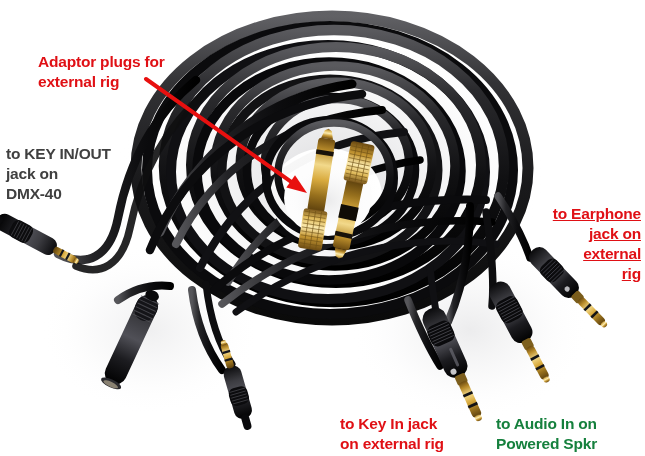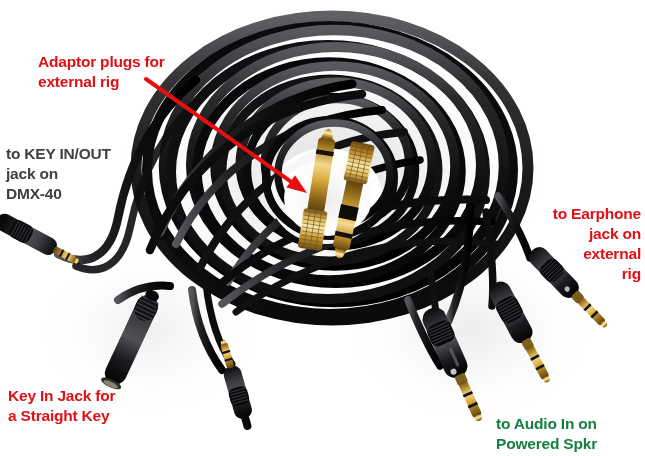--- a/index.html
+++ b/index.html
@@ -1,21 +1,21 @@
 <!DOCTYPE html>
 <html><head>
 <meta charset="utf-8">
 <style>
   html,body{margin:0;padding:0;background:#fff;}
   body{width:645px;height:456px;overflow:hidden;font-family:"Liberation Sans",sans-serif;}
   #stage{position:relative;width:645px;height:456px;background:#ffffff;overflow:hidden;}
   #photo{position:absolute;left:0;top:0;width:645px;height:456px;}
   .lbl{position:absolute;color:#E01015;font-family:"Liberation Sans",sans-serif;
        font-weight:bold;font-size:15.5px;line-height:20px;letter-spacing:-0.2px;white-space:pre-line;}
-  .lbl.r{text-align:right;}
+  .lbl.r{text-align:right;text-decoration:underline;}
   #arrowlayer{position:absolute;left:0;top:0;width:645px;height:456px;pointer-events:none;}
 </style>
 </head>
 <body>
 
 <div id="stage" style="background: rgb(255, 255, 255);">
 
   <svg id="photo" viewBox="0 0 645 456" preserveAspectRatio="none">
     <defs>
       <linearGradient id="cabG" x1="0" y1="0" x2="0" y2="1">
@@ -285,24 +285,24 @@
     </g>
   </svg>
 
   <div class="lbl" style="left: 38px; top: 52px; color: rgb(224, 16, 21);">Adaptor plugs for
 external rig</div>
 
   <div class="lbl" style="left: 6px; top: 144px; color: #404040;">to KEY IN/OUT
 jack on
 DMX-40</div>
 
-  <div class="lbl" style="left: 8px; top: 386px; color: rgb(224, 16, 21);">Key In Jack for
-a Straight Key</div>
-
-
+
+
+  <div class="lbl" style="left: 340px; top: 414px; color: rgb(224, 16, 21);">to Key In jack
+on external rig</div>
 
   <div class="lbl" style="left: 496px; top: 414px; color: #15803d;">to Audio In on
 Powered Spkr</div>
 
   <div class="lbl r" style="right: 4px; top: 204px; color: rgb(224, 16, 21);">to Earphone
 jack on
 external
 rig</div>
 
 </div>

